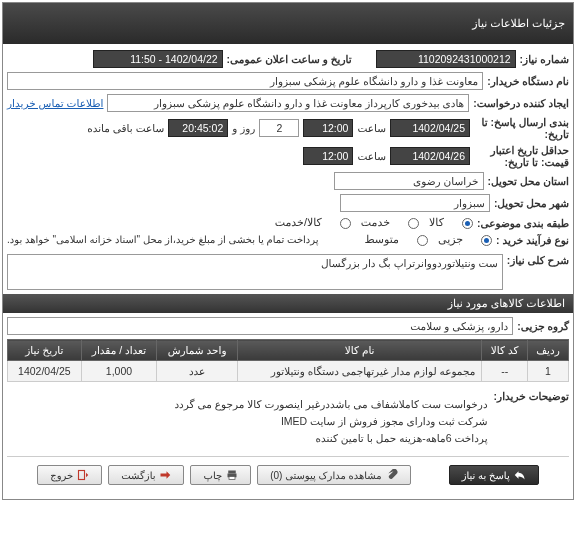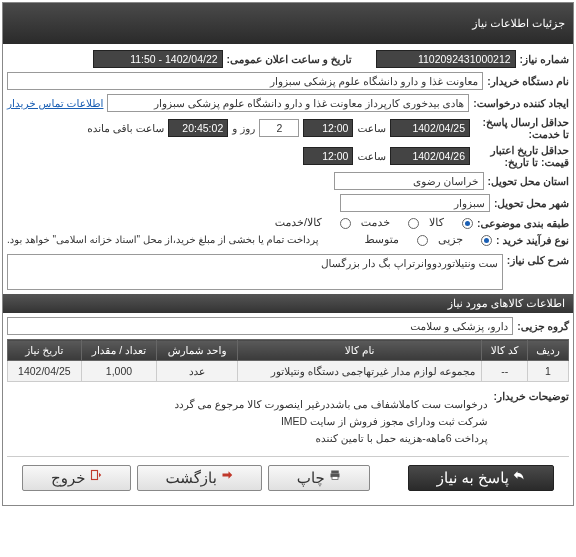--- a/index.html
+++ b/index.html
@@ -17,21 +17,21 @@
 .radio-group { display: inline-flex; gap: 10px; align-items: center; }
 .radio-item { display: inline-flex; align-items: flex-end; gap: 18px; }
 .radio-dot { width: 11px; height: 11px; border: 1px solid #666; border-radius: 50%; display: inline-flex; align-items: center; justify-content: center; background:#fff;}
 .radio-dot.sel::after { content:""; width:5px; height:5px; background:#1a5fb4; border-radius:50%; }
 .sub-header { background: linear-gradient(#555,#333); color:#fff; padding:3px 8px; font-size:11px; margin: 4px -4px; }
 .table { width: 100%; border-collapse: collapse; margin-top: 4px; }
 .table th { background: linear-gradient(#5a5a5a,#3a3a3a); color:#fff; padding:4px 6px; font-size:10.5px; font-weight:normal; border:1px solid #666; text-align:center;}
 .table td { background:#f3f3f3; padding:4px 6px; font-size:10.5px; border:1px solid #ccc; text-align:center; }
 .note { font-size:10.5px; line-height:1.6; padding: 6px 2px; }
 .footer { display:flex; gap:6px; justify-content:center; align-items:center; padding:8px 4px; border-top:1px solid #ccc; }
-.btn { border:1px solid #888; padding:3px 28px; font-size:15px; border-radius:2px; cursor:pointer; display:inline-flex; align-items:flex-start; gap:4px;}
+.btn { border:1px solid #888; padding:3px 12px; font-size:10px; border-radius:2px; cursor:pointer; display:inline-flex; align-items:flex-end; gap:4px;}
 .btn.dark { background:linear-gradient(#4a4a4a,#2a2a2a); color:#fff; border-color:#222;margin-left:32px;}
 .btn.light { background:linear-gradient(#f8f8f8,#e0e0e0); color:#333;}
 .icon { width:12px; height:12px; display:inline-block; }
 .small-gap { margin-right: 20px; }
 .flex1 { flex:1; }
 </style>
 </head>
 <body>
 
 <div class="panel">
@@ -50,21 +50,21 @@
       <span class="field wide">معاونت غذا و دارو  دانشگاه علوم پزشکی سبزوار</span>
     </div>
 
     <div class="row">
       <span class="label bold">ایجاد کننده درخواست:</span>
       <span class="field wide">هادی بیدخوری کارپرداز معاونت غذا و دارو  دانشگاه علوم پزشکی سبزوار</span>
       <span class="link">اطلاعات تماس خریدار</span>
     </div>
 
     <div class="row">
-      <span class="label bold" style="max-width:95px;white-space:normal">حداقل ارسال پاسخ: تا خدمت:</span>
+      <span class="label bold" style="max-width:95px;white-space:normal">بندی ارسال پاسخ: تا تاریخ:</span>
       <span class="field dark" style="min-width:80px">1402/04/25</span>
       <span class="label">ساعت</span>
       <span class="field dark" style="min-width:50px">12:00</span>
       <span class="field" style="min-width:40px;text-align:center;justify-content:center">2</span>
       <span class="label">روز و</span>
       <span class="field dark" style="min-width:60px">20:45:02</span>
       <span class="label">ساعت باقی مانده</span>
     </div>
 
     <div class="row">
@@ -164,20 +164,26 @@
 
     <div class="footer">
       <button class="btn dark">
         <svg class="icon" viewBox="0 0 16 16" fill="#fff">
             <path d="M6 3L1 8l5 5V10c3 0 6 1 8 4 0-5-3-9-8-9V3z"></path>
           </svg>
         <span>پاسخ به نیاز</span>
       </button>
       <button class="btn light">
         <svg class="icon" viewBox="0 0 16 16" fill="#555">
+            <path d="M10 3l-6 6a3 3 0 004 4l6-6a4 4 0 00-6-6L3 6"></path>
+          </svg>
+        <span>مشاهده مدارک پیوستی (0)</span>
+      </button>
+      <button class="btn light">
+        <svg class="icon" viewBox="0 0 16 16" fill="#555">
             <rect x="3" y="2" width="10" height="4"></rect>
             <rect x="2" y="6" width="12" height="5"></rect>
             <rect x="4" y="10" width="8" height="4" fill="#fff" stroke="#555"></rect>
           </svg>
         <span>چاپ</span>
       </button>
       <button class="btn light">
         <svg class="icon" viewBox="0 0 16 16" fill="#c0392b">
             <path d="M10 3l5 5-5 5V10H2V6h8V3z"></path>
           </svg>

